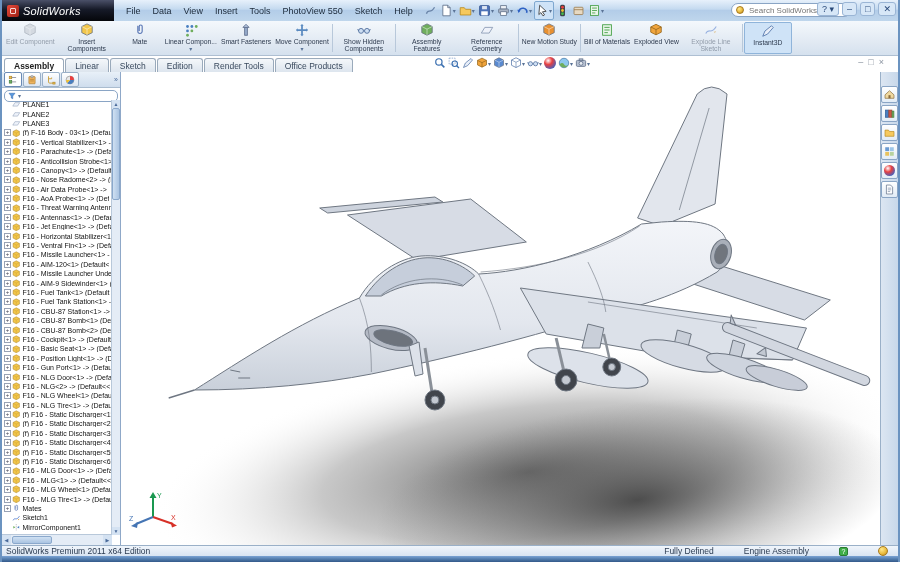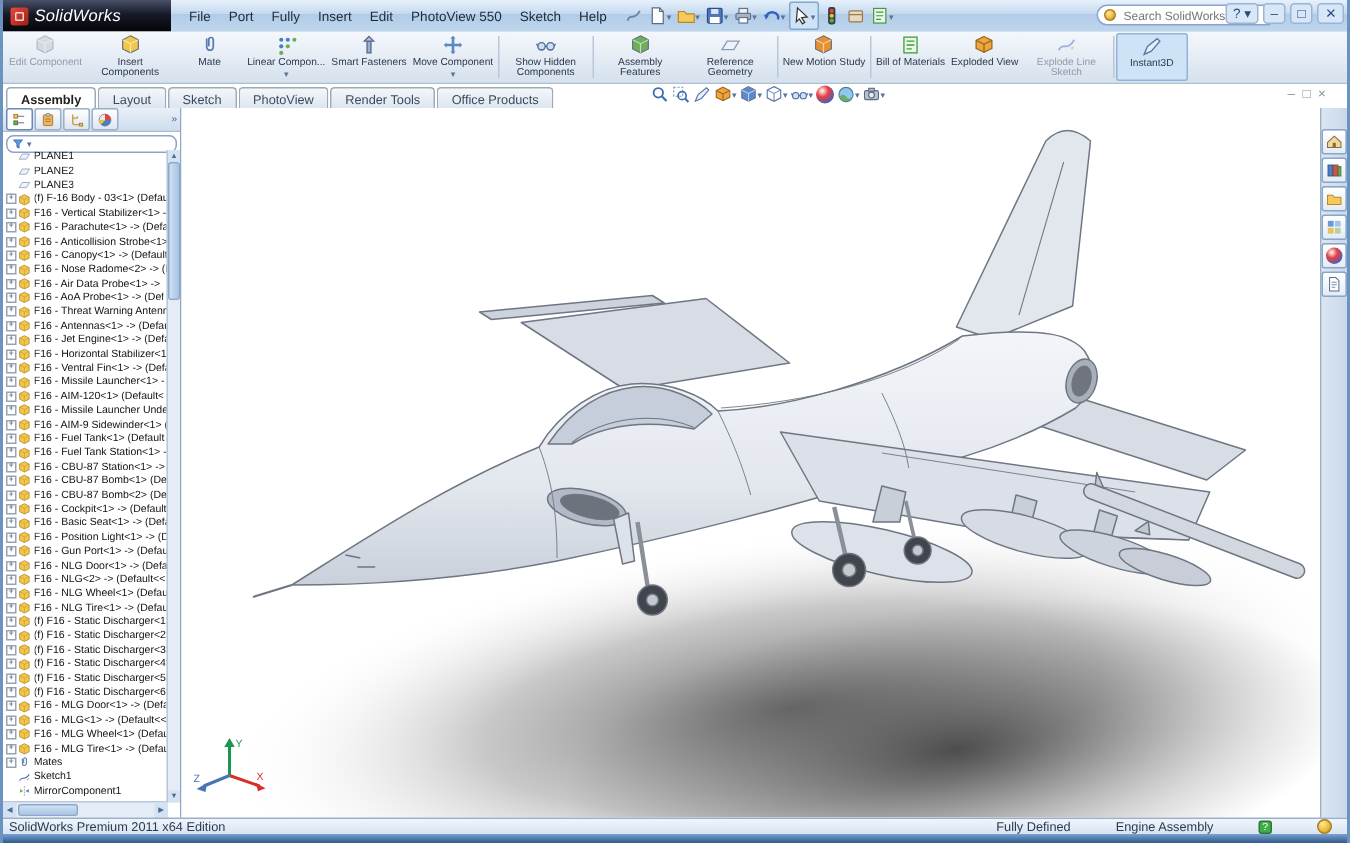--- a/index.html
+++ b/index.html
@@ -114,24 +114,24 @@
 
 <div class="app">
 
   <div class="titlebar">
     <div class="logo">
       <span class="logo-mark"></span>
       <span class="logo-text">SolidWorks</span>
     </div>
     <nav class="menus">
         <span class="menu-item">File</span>
-        <span class="menu-item">Port</span>
-        <span class="menu-item">Fully</span>
+        <span class="menu-item">Data</span>
+        <span class="menu-item">View</span>
         <span class="menu-item">Insert</span>
-        <span class="menu-item">Edit</span>
+        <span class="menu-item">Tools</span>
         <span class="menu-item">PhotoView 550</span>
         <span class="menu-item">Sketch</span>
         <span class="menu-item">Help</span>
       </nav>
     <div class="qbar">
         <span class="qbtn">
           <span class="icon">
             <svg viewBox="0 0 16 16">
               <path d="M3 12C5 5 8 13 13 4" fill="none" stroke="#6a84a8" stroke-width="1.6"></path>
             </svg>
@@ -375,23 +375,23 @@
             <path d="M2 14l2.5-6L12 2l2 2-6.5 7.5z" fill="#e8eef8" stroke="#5577aa"></path>
           </svg>
         </span>
         <div class="rlabel">Instant3D</div>
       </div>
     </div>
 
   <div class="tabrow">
     <div class="tabs">
         <span class="tab active">Assembly</span>
-        <span class="tab">Layout</span>
+        <span class="tab">Linear</span>
         <span class="tab">Sketch</span>
-        <span class="tab">PhotoView</span>
+        <span class="tab">Edition</span>
         <span class="tab">Render Tools</span>
         <span class="tab">Office Products</span>
       </div>
     <div class="headsup">
         <span class="hbtn">
           <span class="icon">
             <svg viewBox="0 0 16 16">
               <circle cx="6.5" cy="6.5" r="4.2" fill="none" stroke="#3a6fb0" stroke-width="1.6"></circle>
               <path d="M9.8 9.8l4 4" stroke="#3a6fb0" stroke-width="2"></path>
             </svg>

